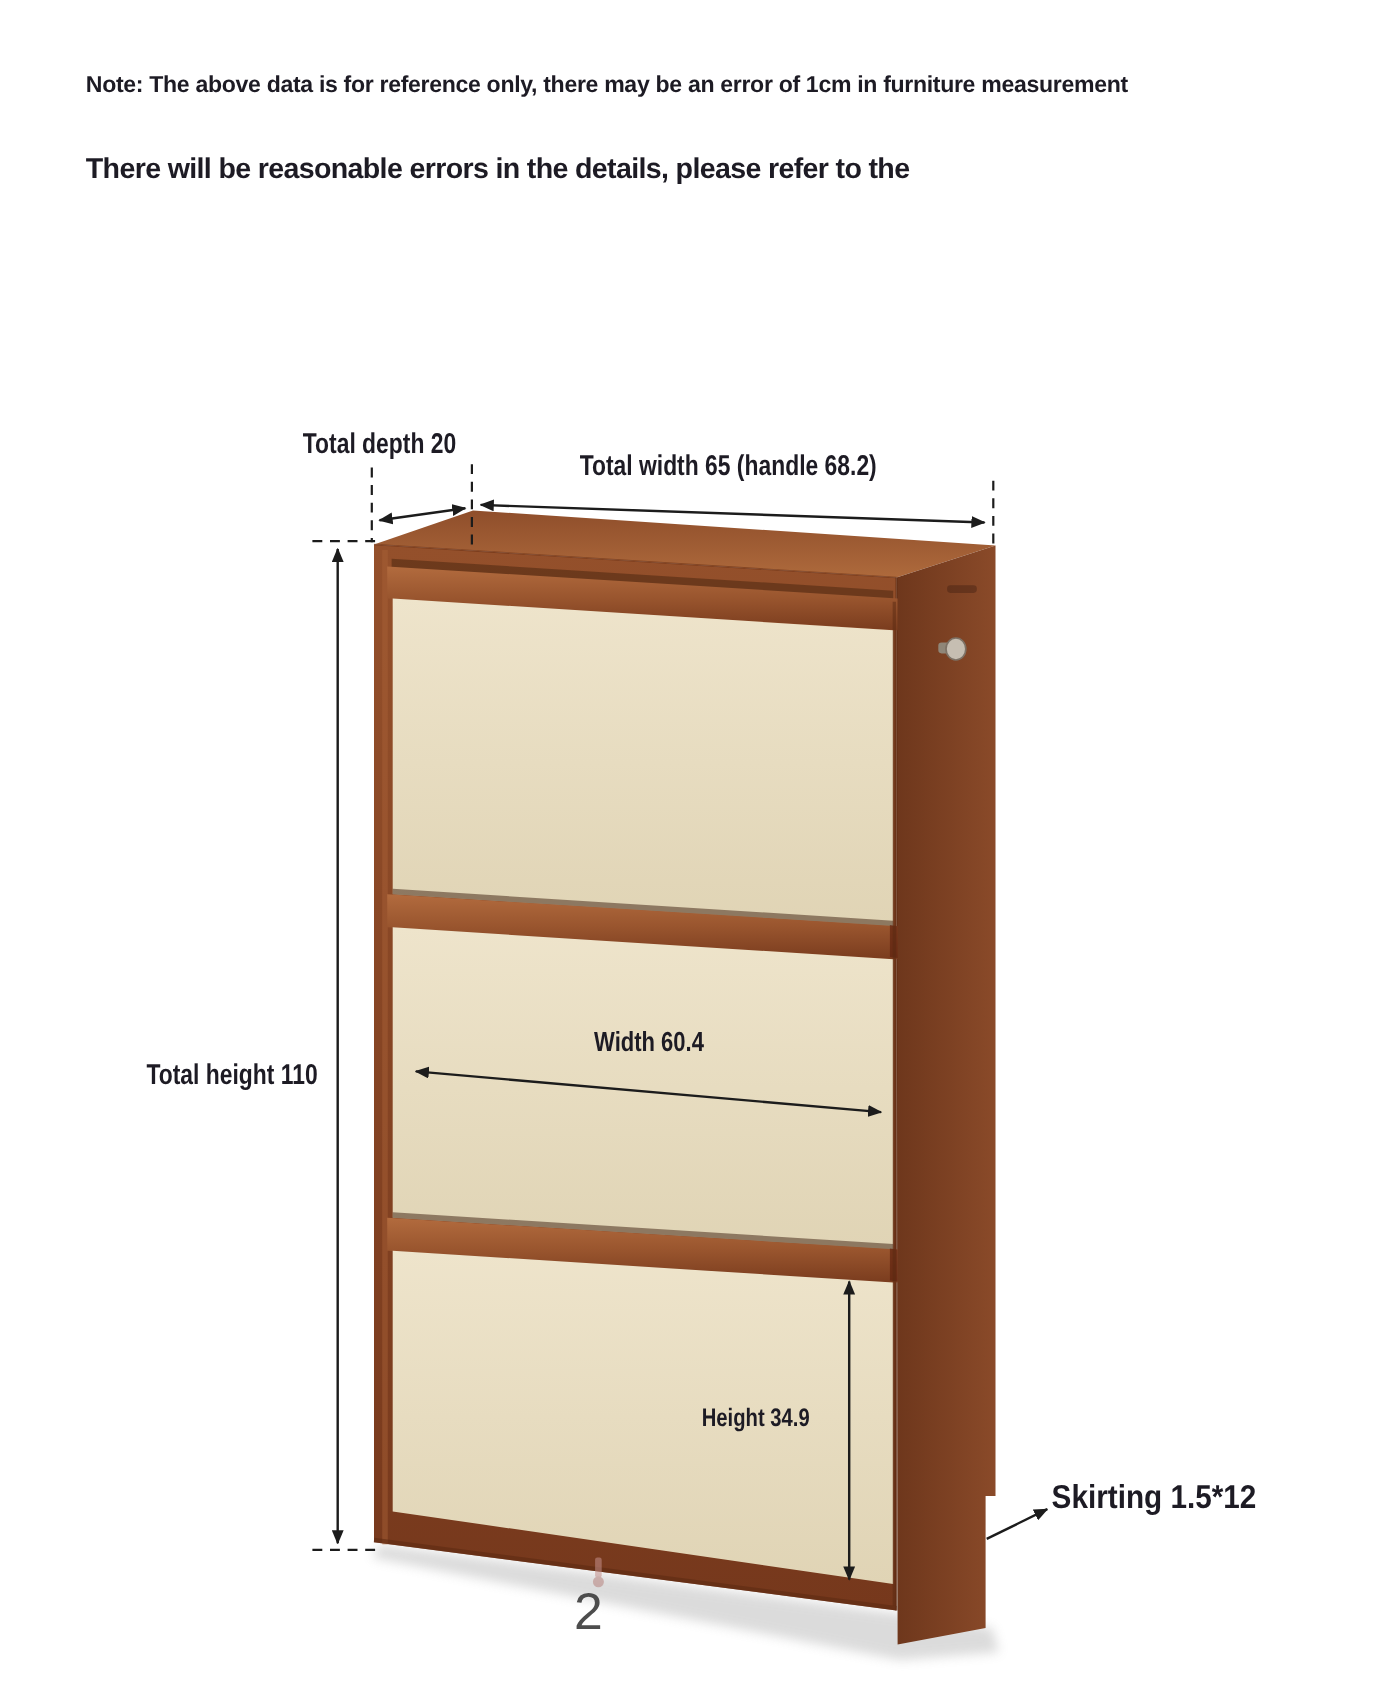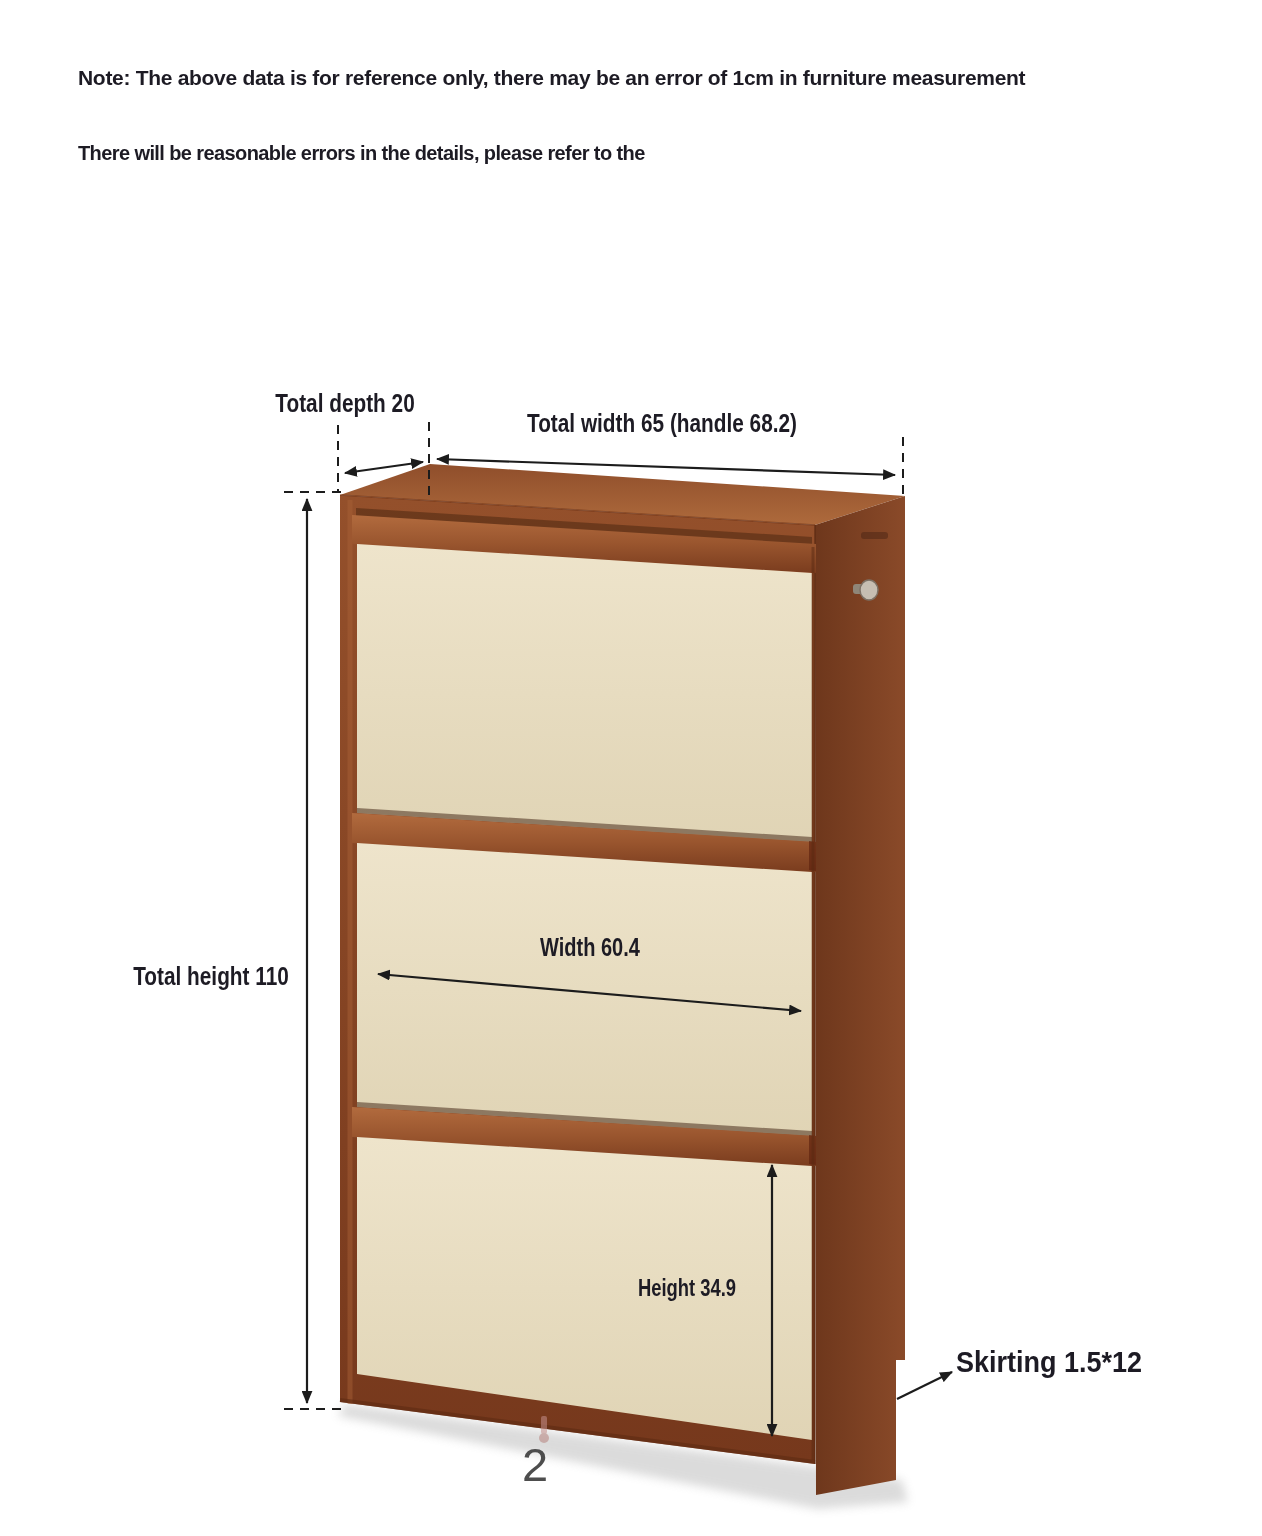--- a/index.html
+++ b/index.html
@@ -13,21 +13,21 @@
   }
   .scene{position:absolute;left:0;top:0;width:1262px;height:1536px;}
   .lbl{
     position:absolute;
     font-weight:bold;
     color:var(--text-dark,#1d1b24);
     white-space:nowrap;
     line-height:1.15;
   }
   .note{left:78px;top:54px;font-size:21px;letter-spacing:-0.3px;}
-  .heading{left:78px;top:124px;font-size:20px;line-height:34px;letter-spacing:-0.6px;}
+  .heading{left:78px;top:124px;font-size:26px;line-height:34px;letter-spacing:-0.6px;}
   .heading span{display:block;}
   .dim{transform:translateX(-50%) scaleX(0.8);}
   .dim-depth  {left:345px;top:377px;font-size:26px;}
   .dim-width  {left:662px;top:397px;font-size:26px;}
   .dim-height {left:211px;top:950px;font-size:26px;}
   .dim-w604   {left:590px;top:921px;font-size:25px;}
   .dim-h349   {left:687px;top:1263px;font-size:23px;}
   .dim-skirt  {left:956px;top:1333px;font-size:30px;transform:scaleX(0.9);transform-origin:left top;}
   .page-num{
     left:535px;top:1426px;

